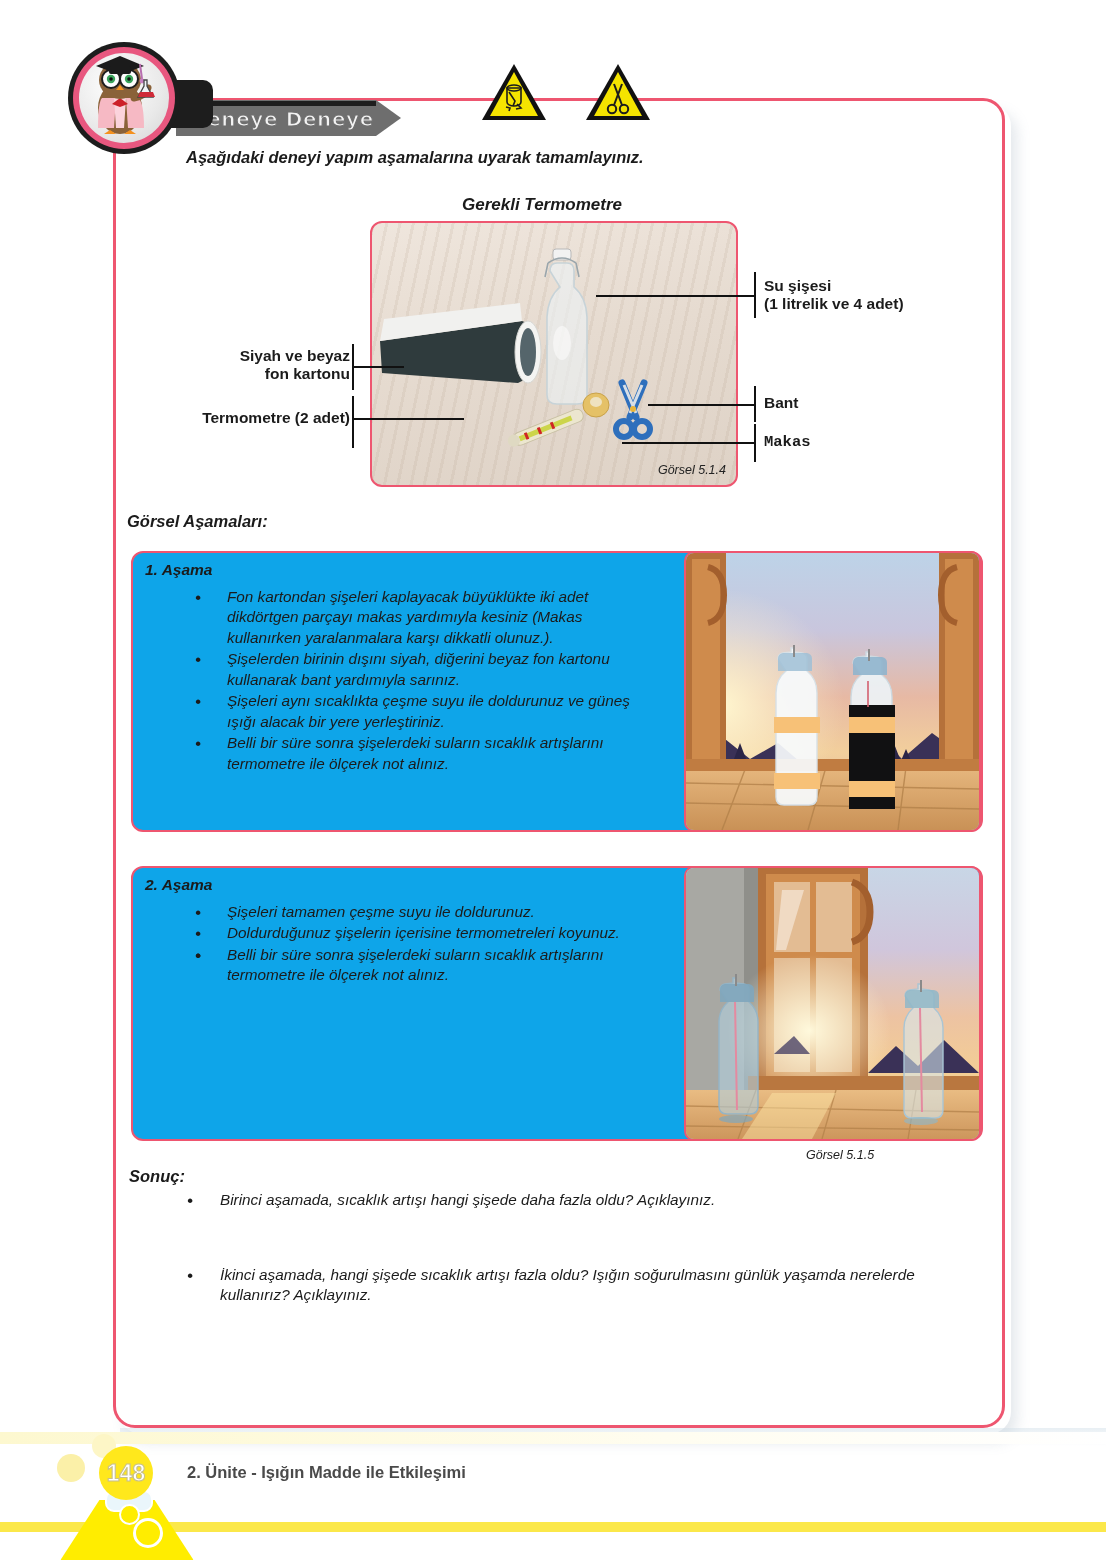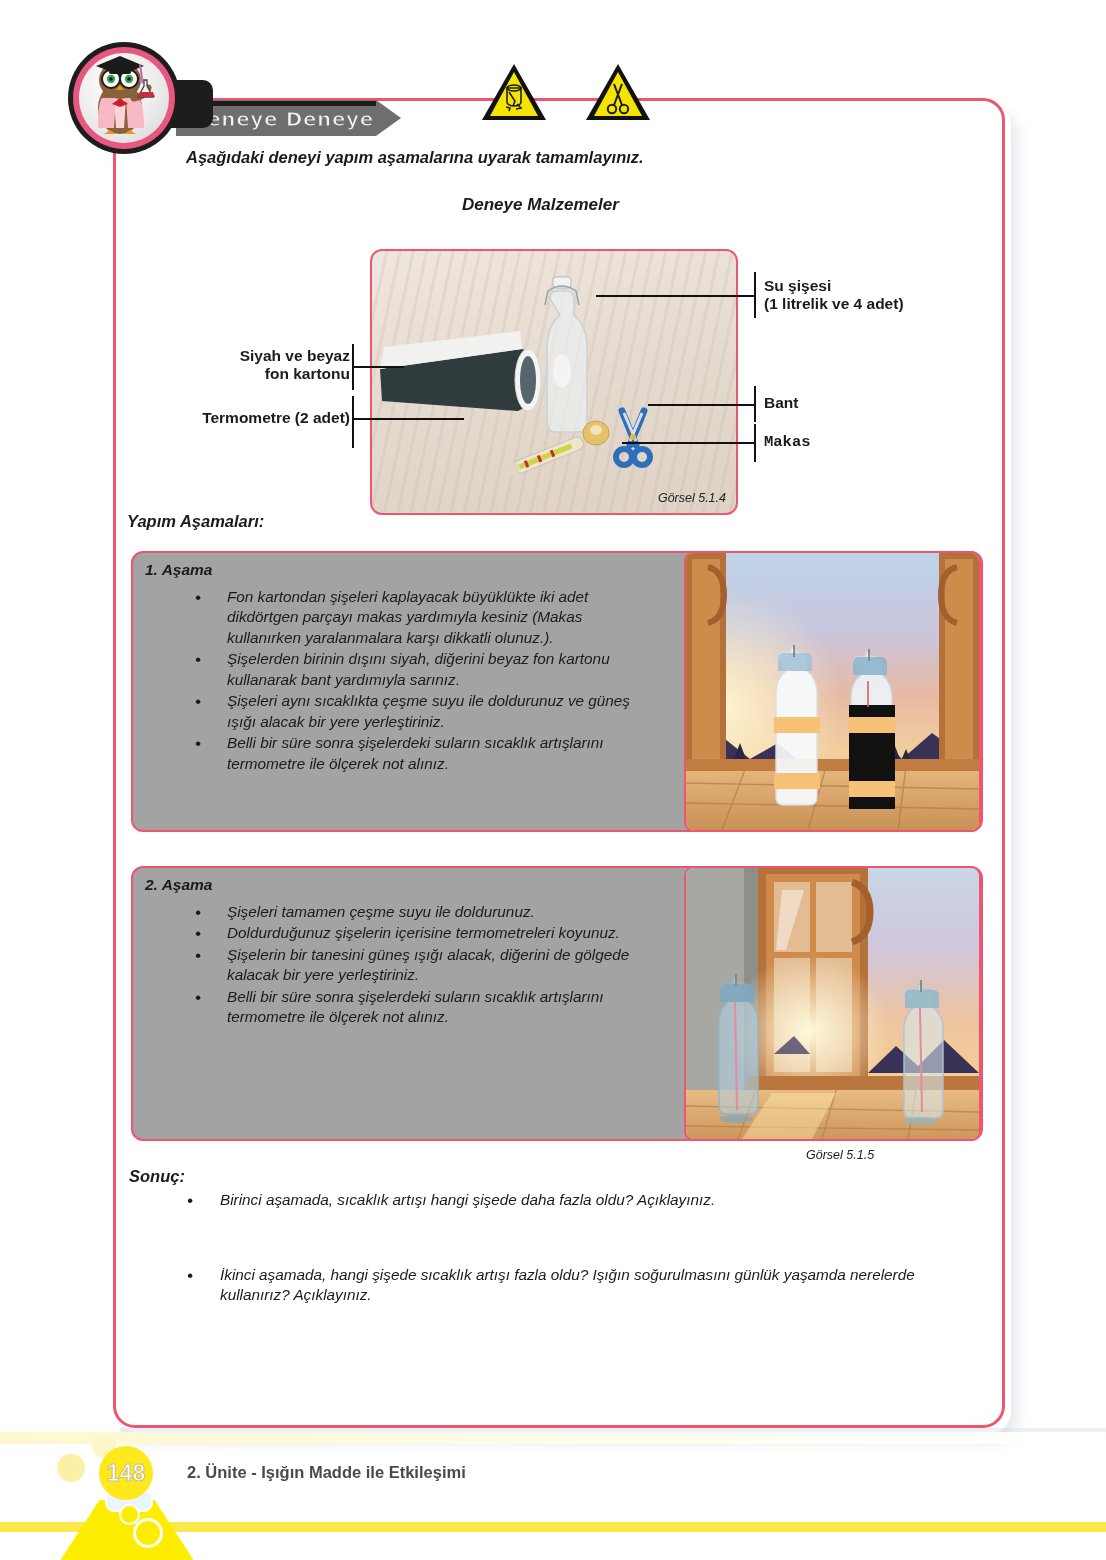--- a/index.html
+++ b/index.html
@@ -66,41 +66,40 @@
   .materials-title{
     position:absolute;left:462px;top:195px;
     font-size:17px;font-weight:bold;font-style:italic;
   }
 
   
   .mat-photo{
     position:absolute;left:370px;top:221px;width:368px;height:266px;
     border:2.5px solid #ee5670;border-radius:12px;overflow:hidden;box-sizing:border-box;
     background:linear-gradient(170deg,#efe6dd 0%,#e6dbd0 45%,#ded2c6 100%);
-    margin-top:28px;
   }
   .wood-grain{position:absolute;inset:0;
     background:repeating-linear-gradient(102deg,rgba(180,160,140,.16) 0 3px,rgba(255,255,255,0) 3px 13px);}
   .photo-cap{
     position:absolute;right:10px;bottom:8px;font-size:12.5px;font-style:italic;color:#222;
   }
 
   
   .lbl{position:absolute;font-size:15.5px;font-weight:bold;line-height:1.18;white-space:pre-line;}
   .lbl-l{text-align:right;}
   .tick{position:absolute;background:#111;}
 
   
   .stage-head{
     position:absolute;left:127px;top:512px;font-size:16.5px;font-weight:bold;font-style:italic;
   }
 
   
   .stage-box{
-    position:absolute;border:2px solid #ee5670;border-radius:12px;box-sizing:border-box;background:#a3a3a3;
+    position:absolute;border:2px solid #ee5670;border-radius:12px;box-sizing:border-box;background:#0ea5e9;
   }
   .stage-title{
     position:absolute;left:12px;top:8px;font-size:15.5px;font-weight:bold;font-style:italic;
   }
   .stage-list{
     position:absolute;left:56px;top:34px;margin:0;padding:0;list-style:none;width:452px;
   }
   .stage-list li{
     position:relative;padding-left:38px;font-size:15.3px;font-style:italic;
     line-height:1.34;margin-bottom:1px;
@@ -242,21 +241,21 @@
       <path d="M30,22 L38,43"></path>
       <path d="M38,22 L30,43"></path>
       <circle cx="28" cy="47" r="4.2"></circle>
       <circle cx="40" cy="47" r="4.2"></circle>
     </g>
   </svg>
 </div>
 
 <div class="intro-line">Aşağıdaki deneyi yapım aşamalarına uyarak tamamlayınız.</div>
 
-<div class="materials-title">Deneye Malzemeler</div>
+<div class="materials-title">Gerekli Termometre</div>
 
 <div class="mat-photo">
   <div class="wood-grain"></div>
   <svg width="364" height="262" viewBox="0 0 364 262" style="position:absolute;left:0;top:0;">
 
     <g>
       <path d="M8,118 L150,98 Q168,104 166,128 Q164,152 146,160 L10,150 Z" fill="#2f3b3d"></path>
       <ellipse cx="156" cy="129" rx="13" ry="31" fill="#f4f4f2" stroke="#d6d6d2" stroke-width="1"></ellipse>
       <ellipse cx="156" cy="129" rx="8" ry="24" fill="#55656b"></ellipse>
       <path d="M8,118 L12,96 L148,80 L150,98 Z" fill="#f1f1ef"></path>
@@ -312,21 +311,21 @@
 <div class="tick" style="left:596px;top:295px;width:158px;height:2px;"></div>
 
 <div class="lbl" style="left:764px;top:394px;">Bant</div>
 <div class="tick" style="left:754px;top:386px;width:2px;height:36px;"></div>
 <div class="tick" style="left:648px;top:404px;width:106px;height:2px;"></div>
 
 <div class="lbl" style="left:764px;top:433px;font-family:Liberation Mono, monospace;">Makas</div>
 <div class="tick" style="left:754px;top:424px;width:2px;height:38px;"></div>
 <div class="tick" style="left:622px;top:442px;width:132px;height:2px;"></div>
 
-<div class="stage-head">Yapım Aşamaları:</div>
+<div class="stage-head">Görsel Aşamaları:</div>
 
 <div class="stage-box" style="left:131px;top:551px;width:852px;height:281px;">
   <div class="stage-title">1. Aşama</div>
   <ul class="stage-list">
     <li><span class="bul">•</span><span>Fon kartondan şişeleri kaplayacak büyüklükte iki adet dikdörtgen parçayı makas yardımıyla kesiniz (Makas kullanırken yaralanmalara karşı dikkatli olunuz.).</span></li>
     <li><span class="bul">•</span><span>Şişelerden birinin dışını siyah, diğerini beyaz fon kartonu kullanarak bant yardımıyla sarınız.</span></li>
     <li><span class="bul">•</span><span>Şişeleri aynı sıcaklıkta çeşme suyu ile doldurunuz ve güneş ışığı alacak bir yere yerleştiriniz.</span></li>
     <li><span class="bul">•</span><span>Belli bir süre sonra şişelerdeki suların sıcaklık artışlarını termometre ile ölçerek not alınız.</span></li>
   </ul>
 </div>
@@ -394,21 +393,21 @@
       <path d="M182,128 l0,26" stroke="#d46070" stroke-width="1.6"></path>
     </g>
   </svg>
 </div>
 
 <div class="stage-box" style="left:131px;top:866px;width:852px;height:275px;">
   <div class="stage-title">2. Aşama</div>
   <ul class="stage-list">
     <li><span class="bul">•</span><span>Şişeleri tamamen çeşme suyu ile doldurunuz.</span></li>
     <li><span class="bul">•</span><span>Doldurduğunuz şişelerin içerisine termometreleri koyunuz.</span></li>
-    <li><span class="bul">•</span><span>Şişelerin bir tanesini güneş ışığı alacak, diğerini de gölgede kalacak bir yere yerleştiriniz.</span></li>
+    <li><span class="bul">•</span></li>
     <li><span class="bul">•</span><span>Belli bir süre sonra şişelerdeki suların sıcaklık artışlarını termometre ile ölçerek not alınız.</span></li>
   </ul>
 </div>
 
 <div class="illus" style="left:684px;top:866px;width:297px;height:275px;">
   <svg width="293" height="271" viewBox="0 0 293 271" style="position:absolute;left:0;top:0;">
     <defs>
       <linearGradient id="sky2" x1="0" y1="0" x2="0" y2="1">
         <stop offset="0%" stop-color="#c8d6e6"></stop>
         <stop offset="30%" stop-color="#d0c6dc"></stop>

